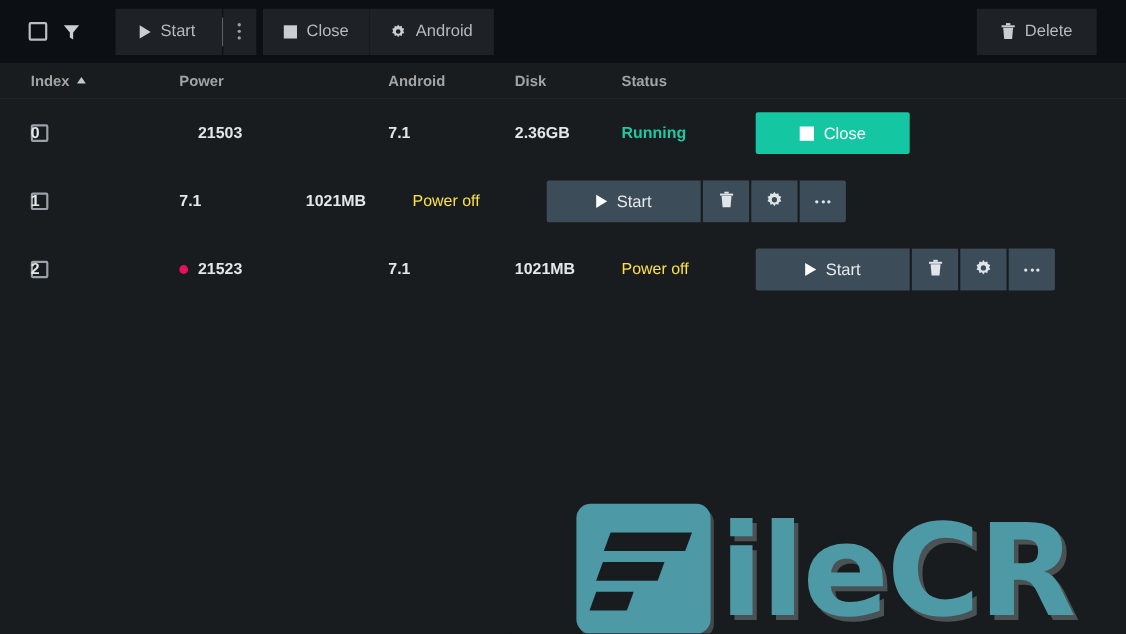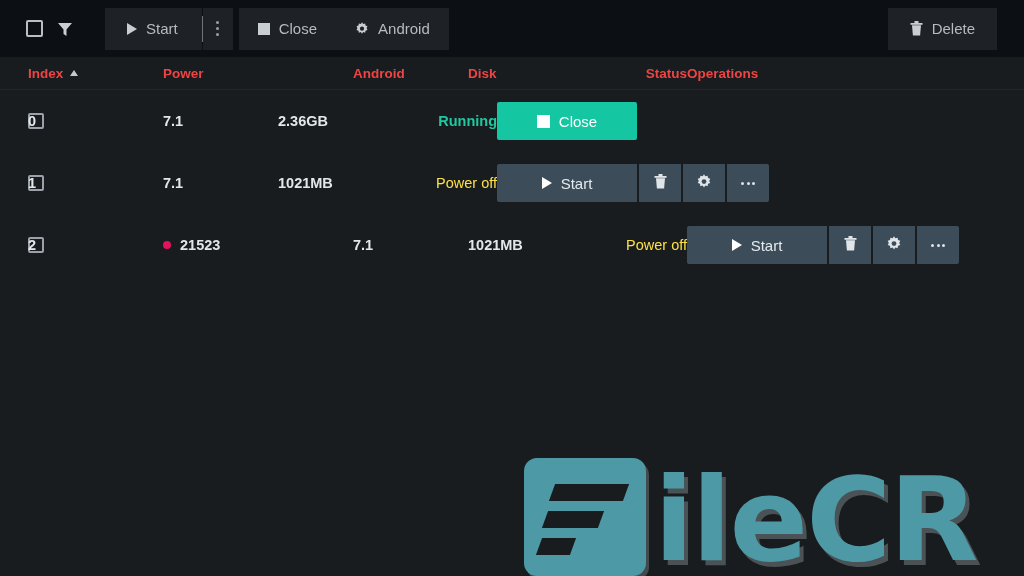--- a/index.html
+++ b/index.html
@@ -67,21 +67,21 @@
   .kebab-dots { display:flex; flex-direction:column; gap:3px; align-items:center; }
   .kebab-dots i { width:3px; height:3px; background:#9aa1a8; border-radius:50%; display:block; }
 
   
   .table-wrap { position: absolute; top: 57px; left: 0; width: 1024px; height: 519px; }
 
   .thead {
     height: 33px;
     display: flex; align-items: center;
     border-bottom: 1px solid #23272c;
-    color: #ef4444;
+    color: #a3a3a3;
     font-size: 13.5px;
     font-weight: bold;
   }
   .thead .cell { display: flex; align-items: center; gap: 7px; }
   .sort-arrow {
     width: 0; height: 0;
     border-left: 4.5px solid transparent;
     border-right: 4.5px solid transparent;
     border-bottom: 6px solid #c3c9ce;
   }
@@ -94,21 +94,21 @@
     font-weight: bold;
   }
   .row .cell { display: flex; align-items: center; }
 
   
   .c-check { width: 28px; padding-left: 28px; }
   .c-index { width: 135px; padding-left: 0px; }
   .c-name  { width: 190px; }
   .c-android { width: 115px; text-align: right; }
   .c-disk  { width: 97px; }
-  .c-status { width: 122px; justify-content: flex-end; }
+  .c-status { width: 122px; }
   .c-ops   { flex: 1; }
 
   .thead .c-check { width: 28px; padding-left: 28px; }
   .thead .c-index { width: 135px; }
 
   .row-check {
     width: 16px; height: 16px;
     border: 2px solid #9aa1a8;
     border-radius: 2px;
     background: transparent;
@@ -268,30 +268,31 @@
       </div>
       <div class="cell c-android">
         <span>Android</span>
       </div>
       <div class="cell c-disk">
         <span>Disk</span>
       </div>
       <div class="cell c-status">
         <span>Status</span>
       </div>
-      <div class="cell c-ops">
-        <span>Operations</span>
-      </div>
     </div>
 
     <div class="row">
       <div class="cell c-check">
         <span class="row-check"></span>
       </div>
       <div class="cell c-index">0</div>
+      <div class="cell c-name">
+        <span class="dot-spacer"></span>
+        <span>21503</span>
+      </div>
       <div class="cell c-android">7.1</div>
       <div class="cell c-disk">2.36GB</div>
       <div class="cell c-status st-running">Running</div>
       <div class="cell c-ops">
         <div class="ops">
           <button class="op-close">
             <span class="ico-stop"></span>
             <span>Close</span>
           </button>
         </div>

